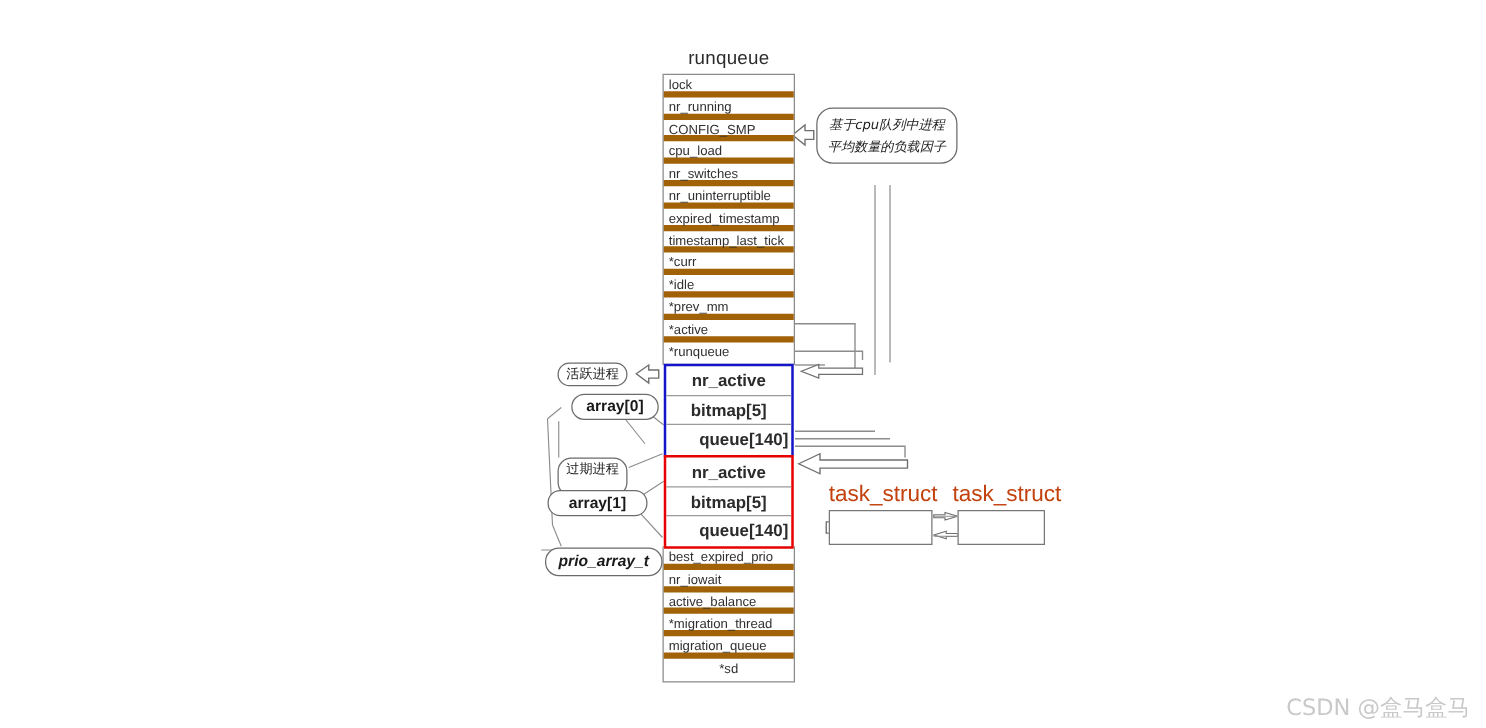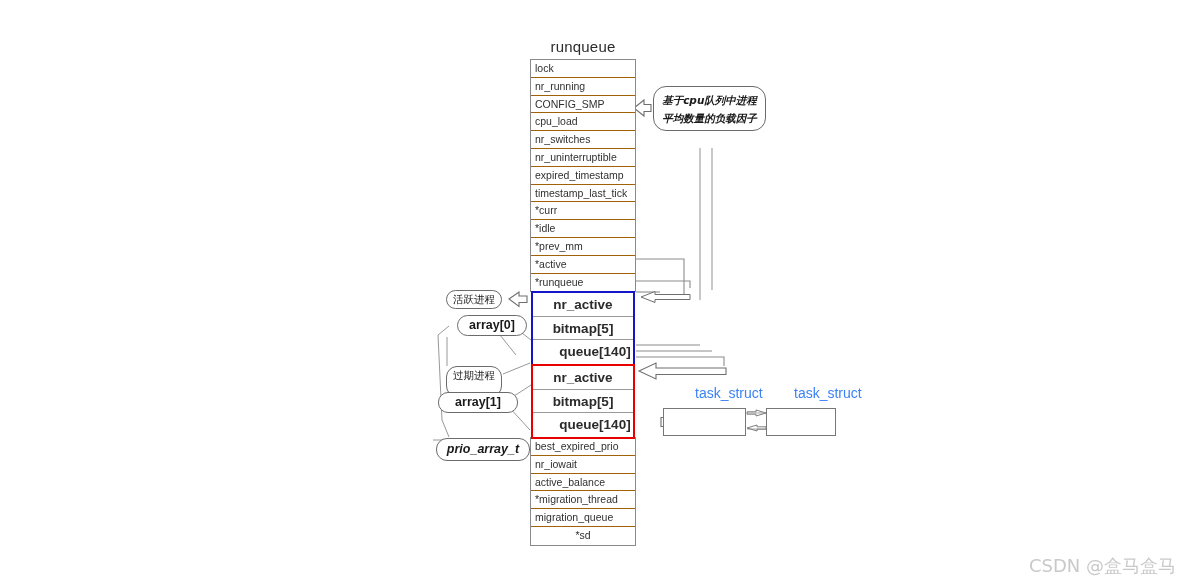--- a/index.html
+++ b/index.html
@@ -42,21 +42,21 @@
     left: 530px;
     top: 59px;
     width: 106px;
     border: 1px solid #8a8a8a;
     box-sizing: border-box;
     background: #ffffff;
   }
   .field-row {
     height: 17.8px;
     line-height: 17.8px;
-    border-bottom: 1px solid #a16207;
+    border-bottom: 5px solid #a16207;
     box-sizing: border-box;
     font-size: 10.5px;
     padding-left: 4px;
     color: #303030;
     white-space: nowrap;
     overflow: visible;
   }
   .field-row.last { border-bottom: none; }
   .field-row.center { text-align: center; padding-left: 0; }
 
@@ -106,35 +106,34 @@
   }
   .callout-code.italic { font-style: italic; }
 
   #callout-load {
     left: 653px; top: 86px;
     width: 113px; height: 45px;
     border-radius: 13px;
     padding-top: 4px;
     line-height: 18px;
     font-style: italic;
-    font-weight: bold;
+    font-weight: normal;
   }
   #callout-active   { left: 446px; top: 290px; width: 56px; height: 19px; line-height: 17px; }
   #callout-array0   { left: 457px; top: 315px; width: 70px; height: 21px; line-height: 19px; }
   #callout-expired  { left: 446px; top: 366px; width: 56px; height: 31px; line-height: 17px; }
   #callout-array1   { left: 438px; top: 392px; width: 80px; height: 21px; line-height: 19px; border-radius: 10px; }
   #callout-prio     { left: 436px; top: 438px; width: 94px; height: 23px; line-height: 21px; }
 
   
   .ts-label {
     position: absolute;
-    font-size: 14px;
-    color: #3b82f6;
-    white-space: nowrap;
-    margin-left: 32px;
+    font-size: 18px;
+    color: #c2410c;
+    white-space: nowrap;
   }
   #ts-label-1 { left: 663px; top: 385px; }
   #ts-label-2 { left: 762px; top: 385px; }
   .ts-box {
     position: absolute;
     border: 1px solid #777777;
     background: #ffffff;
     box-sizing: border-box;
   }
   #ts-box-1 { left: 663px; top: 408px; width: 83px; height: 28px; }

